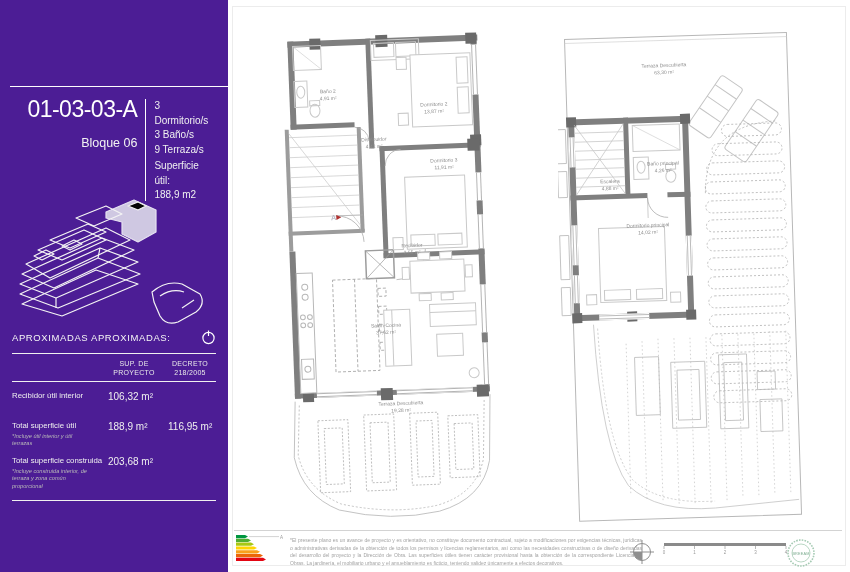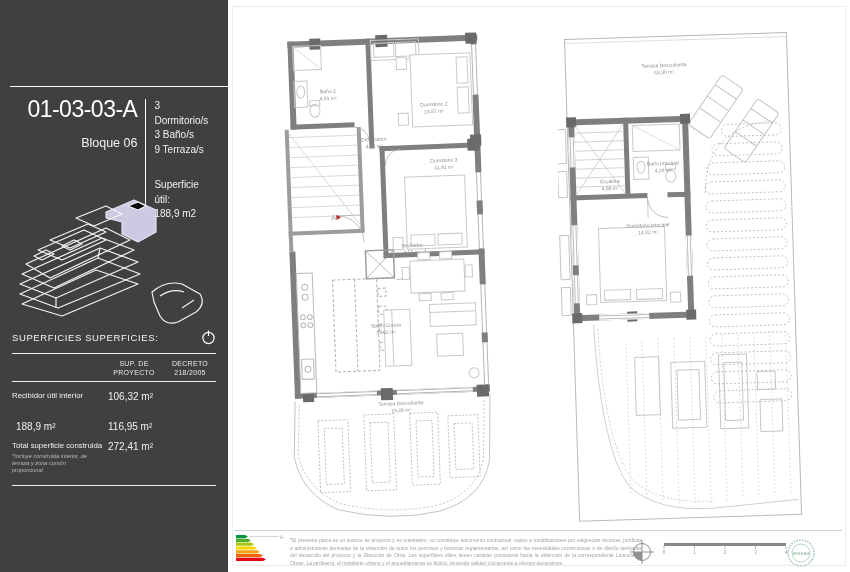--- a/index.html
+++ b/index.html
@@ -1,27 +1,27 @@
 <!DOCTYPE html>
 <html><head>
 <meta charset="utf-8">
 <style>
   html,body{margin:0;padding:0;background:#fff;}
   .sheet{position:relative;width:850px;height:572px;background:#fff;overflow:hidden;
          font-family:"Liberation Sans", sans-serif;}
   
-  .sidebar{position:absolute;left:0;top:0;width:276px;height:572px;background:#404040;color:#fff;}
+  .sidebar{position:absolute;left:0;top:0;width:276px;height:572px;background:#4c1d95;color:#fff;}
   .sb-rule{position:absolute;left:10px;right:10px;height:1px;background:#fdfdfd;}
   .sb-header{position:absolute;left:12px;top:97px;width:204px;display:flex;}
   .sb-head-left{width:128px;text-align:right;padding-right:8px;}
   .unit-code{font-size:23px;letter-spacing:-0.5px;font-weight:400;line-height:1.1;white-space:nowrap;}
   .block-label{font-size:12.5px;margin-top:14px;color:#f2f2f2;}
   .sb-vline{width:1px;background:#fdfdfd;margin:2px 0;}
   .sb-specs{padding-left:8px;font-size:10px;line-height:1.45;color:#f0f0f0;padding-top:2px;}
-  .sb-specs .sup{margin-top:21px;}
+  .sb-specs .sup{margin-top:2px;}
   
   .axon{position:absolute;left:10px;top:188px;width:208px;height:146px;}
   
   .sb-table{position:absolute;left:12px;top:330px;width:204px;}
   .ttitle-row{display:flex;align-items:center;justify-content:space-between;margin-bottom:8px;}
   .ttitle{font-size:9.5px;letter-spacing:0.6px;color:#f5f5f5;}
   .hr{height:1px;background:#f0f0f0;}
   .thead{display:grid;grid-template-columns:92px 60px 52px;margin:5px 0 4px 0;}
   .thcell{font-size:7px;line-height:1.3;text-align:center;color:#e9e9e9;letter-spacing:0.3px;}
   .trow{display:grid;grid-template-columns:92px 60px 52px;margin-top:9px;}
@@ -91,48 +91,50 @@
         <line x1="90" y1="60" x2="88" y2="70"></line>
 
         <path d="M142,104 Q156,92 172,96 L190,106 Q196,116 186,124 L168,134 Q156,138 150,128 L144,114 Z"></path>
         <path d="M150,108 Q162,100 174,104"></path>
         <path d="M172,120 L184,112"></path>
       </g>
     </svg>
 
     <div class="sb-table">
       <div class="ttitle-row">
-        <div class="ttitle">SUPERFICIES SUPERFICIES:</div>
+        <div class="ttitle">APROXIMADAS APROXIMADAS:</div>
         <svg width="15" height="15" viewBox="0 0 15 15">
           <circle cx="7.5" cy="8" r="5.6" fill="none" stroke="#fff" stroke-width="1.2"></circle>
           <line x1="7.5" y1="0.5" x2="7.5" y2="6" stroke="#fff" stroke-width="1.2"></line>
         </svg>
       </div>
       <div class="hr"></div>
       <div class="thead">
         <div></div>
         <div class="thcell">SUP. DE PROYECTO</div>
         <div class="thcell">DECRETO 218/2005</div>
       </div>
       <div class="hr"></div>
 
       <div class="trow">
         <div class="tlabel"><span>Recibidor útil interior</span></div>
         <div class="tval">106,32  m²</div>
         <div class="tval"></div>
       </div>
       <div class="gap8"></div>
       <div class="trow">
+        <div class="tlabel"><span>Total superficie útil</span>
+          <span class="tnote">*Incluye útil interior y útil terrazas</span></div>
         <div class="tval">188,9  m²</div>
         <div class="tval">116,95  m²</div>
       </div>
       <div class="trow">
         <div class="tlabel"><span>Total superficie construida</span>
           <span class="tnote">*Incluye construida interior, de terraza y zona común proporcional</span></div>
-        <div class="tval">272,41  m²</div>
+        <div class="tval">203,68  m²</div>
       </div>
       <div class="gap8"></div>
       <div class="hr"></div>
     </div>
   </aside>
 
   <main class="plans">
     <div class="frame"></div>
 
     <svg class="planA" width="237" height="505" viewBox="0 0 237 505">

